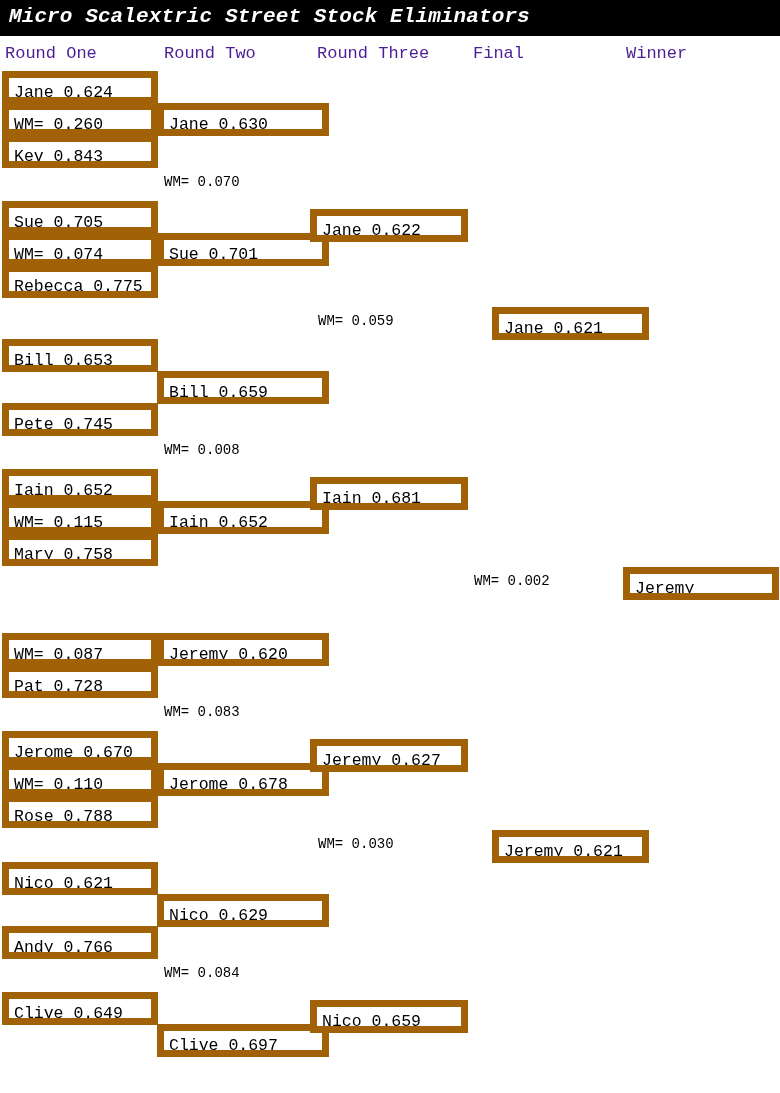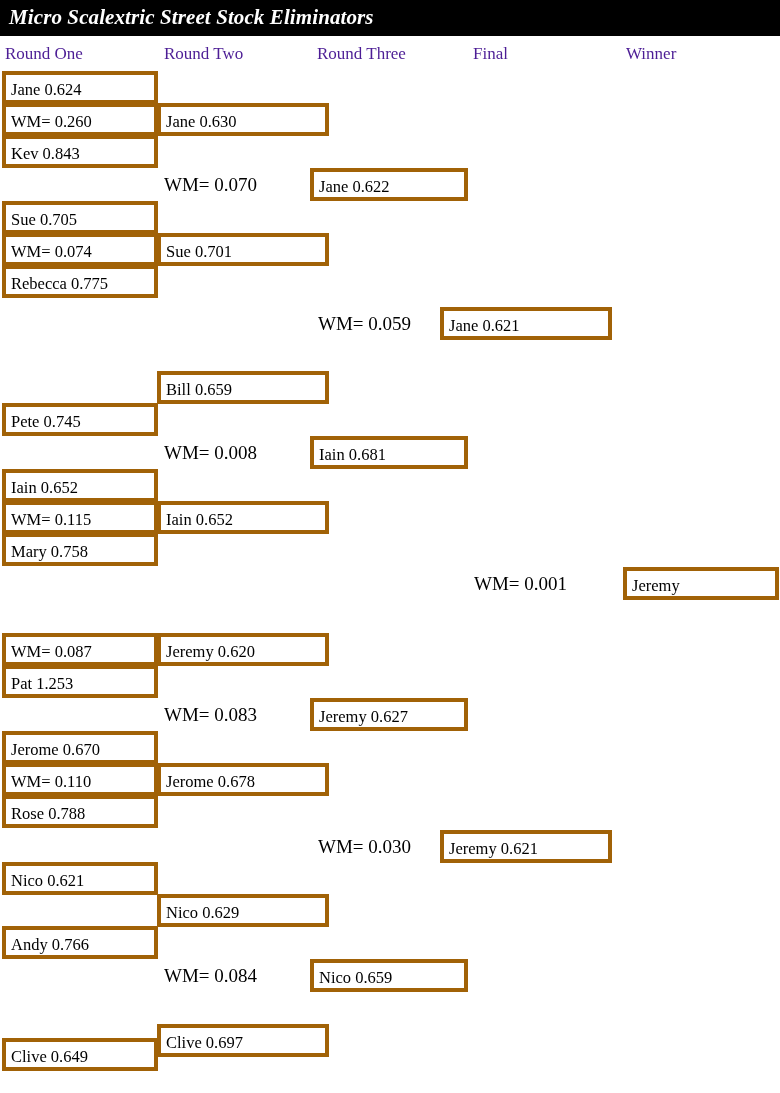--- a/index.html
+++ b/index.html
@@ -5,21 +5,21 @@
   html, body {
     margin: 0;
     padding: 0;
     background: #ffffff;
   }
   #page {
     position: relative;
     width: 780px;
     height: 1093px;
     background: #ffffff;
-    font-family: Liberation Serif, serif;
+    font-family: Liberation Mono, monospace;
     overflow: hidden;
   }
 
   
   #title-bar {
     position: absolute;
     left: 0;
     top: 0;
     width: 780px;
     height: 36px;
@@ -43,50 +43,50 @@
     top: 44px;
     font-size: 17px;
     color: #4c1d95;
     white-space: nowrap;
   }
 
   
   .box {
     position: absolute;
     box-sizing: border-box;
-    border: 4px solid #a16207;
+    border: 7px solid #a16207;
     background: #ffffff;
     height: 33px;
     font-size: 16.5px;
     color: #000000;
     white-space: nowrap;
     overflow: hidden;
   }
   .box > .box-label {
     position: absolute;
     left: 5px;
     top: 5px;
     white-space: nowrap;
   }
 
   
   .r1 { left: 2px; width: 156px; }
   
   .r2 { left: 157px; width: 172px; }
   
-  .r3 { left: 310px; width: 158px; }
-  
-  .r4 { left: 440px; width: 172px; }
+  .r3 { left: 310px; width: 158px; margin-top: 41px; }
+  
+  .r4 { left: 492px; width: 157px; }
   
   .r5 { left: 623px; width: 156px; }
 
   
   .wm-free {
     position: absolute;
-    font-size: 19px;
+    font-size: 14px;
     color: #000000;
     white-space: nowrap;
   }
 </style>
 </head>
 <body>
 
 <div id="page">
 
   <div id="title-bar">
@@ -123,20 +123,23 @@
     </div>
   <div class="box r2" style="top:233px">
       <span class="box-label">Sue 0.701</span>
     </div>
 
   <div class="wm-free" style="left:164px; top:174px">WM= 0.070</div>
   <div class="box r3" style="top:168px">
       <span class="box-label">Jane 0.622</span>
     </div>
 
+  <div class="box r1" style="top:339px">
+      <span class="box-label">Bill 0.653</span>
+    </div>
   <div class="box r1" style="top:403px">
       <span class="box-label">Pete 0.745</span>
     </div>
   <div class="box r2" style="top:371px">
       <span class="box-label">Bill 0.659</span>
     </div>
 
   <div class="box r1" style="top:469px">
       <span class="box-label">Iain 0.652</span>
     </div>
@@ -152,21 +155,21 @@
 
   <div class="wm-free" style="left:164px; top:442px">WM= 0.008</div>
   <div class="box r3" style="top:436px">
       <span class="box-label">Iain 0.681</span>
     </div>
 
   <div class="box r1" style="top:633px">
       <span class="box-label">WM= 0.087</span>
     </div>
   <div class="box r1" style="top:665px">
-      <span class="box-label">Pat 1.253</span>
+      <span class="box-label">Pat 0.728</span>
     </div>
   <div class="box r2" style="top:633px">
       <span class="box-label">Jeremy 0.620</span>
     </div>
 
   <div class="box r1" style="top:731px">
       <span class="box-label">Jerome 0.670</span>
     </div>
   <div class="box r1" style="top:763px">
       <span class="box-label">WM= 0.110</span>
@@ -186,21 +189,21 @@
   <div class="box r1" style="top:862px">
       <span class="box-label">Nico 0.621</span>
     </div>
   <div class="box r1" style="top:926px">
       <span class="box-label">Andy 0.766</span>
     </div>
   <div class="box r2" style="top:894px">
       <span class="box-label">Nico 0.629</span>
     </div>
 
-  <div class="box r1" style="top:1038px">
+  <div class="box r1" style="top:992px">
       <span class="box-label">Clive 0.649</span>
     </div>
   <div class="box r2" style="top:1024px">
       <span class="box-label">Clive 0.697</span>
     </div>
 
   <div class="wm-free" style="left:164px; top:965px">WM= 0.084</div>
   <div class="box r3" style="top:959px">
       <span class="box-label">Nico 0.659</span>
     </div>
@@ -208,18 +211,18 @@
   <div class="wm-free" style="left:318px; top:313px">WM= 0.059</div>
   <div class="box r4" style="top:307px">
       <span class="box-label">Jane 0.621</span>
     </div>
 
   <div class="wm-free" style="left:318px; top:836px">WM= 0.030</div>
   <div class="box r4" style="top:830px">
       <span class="box-label">Jeremy 0.621</span>
     </div>
 
-  <div class="wm-free" style="left:474px; top:573px">WM= 0.001</div>
+  <div class="wm-free" style="left:474px; top:573px">WM= 0.002</div>
   <div class="box r5" style="top:567px">
       <span class="box-label">Jeremy</span>
     </div>
 
 </div>
 
 </body></html>

